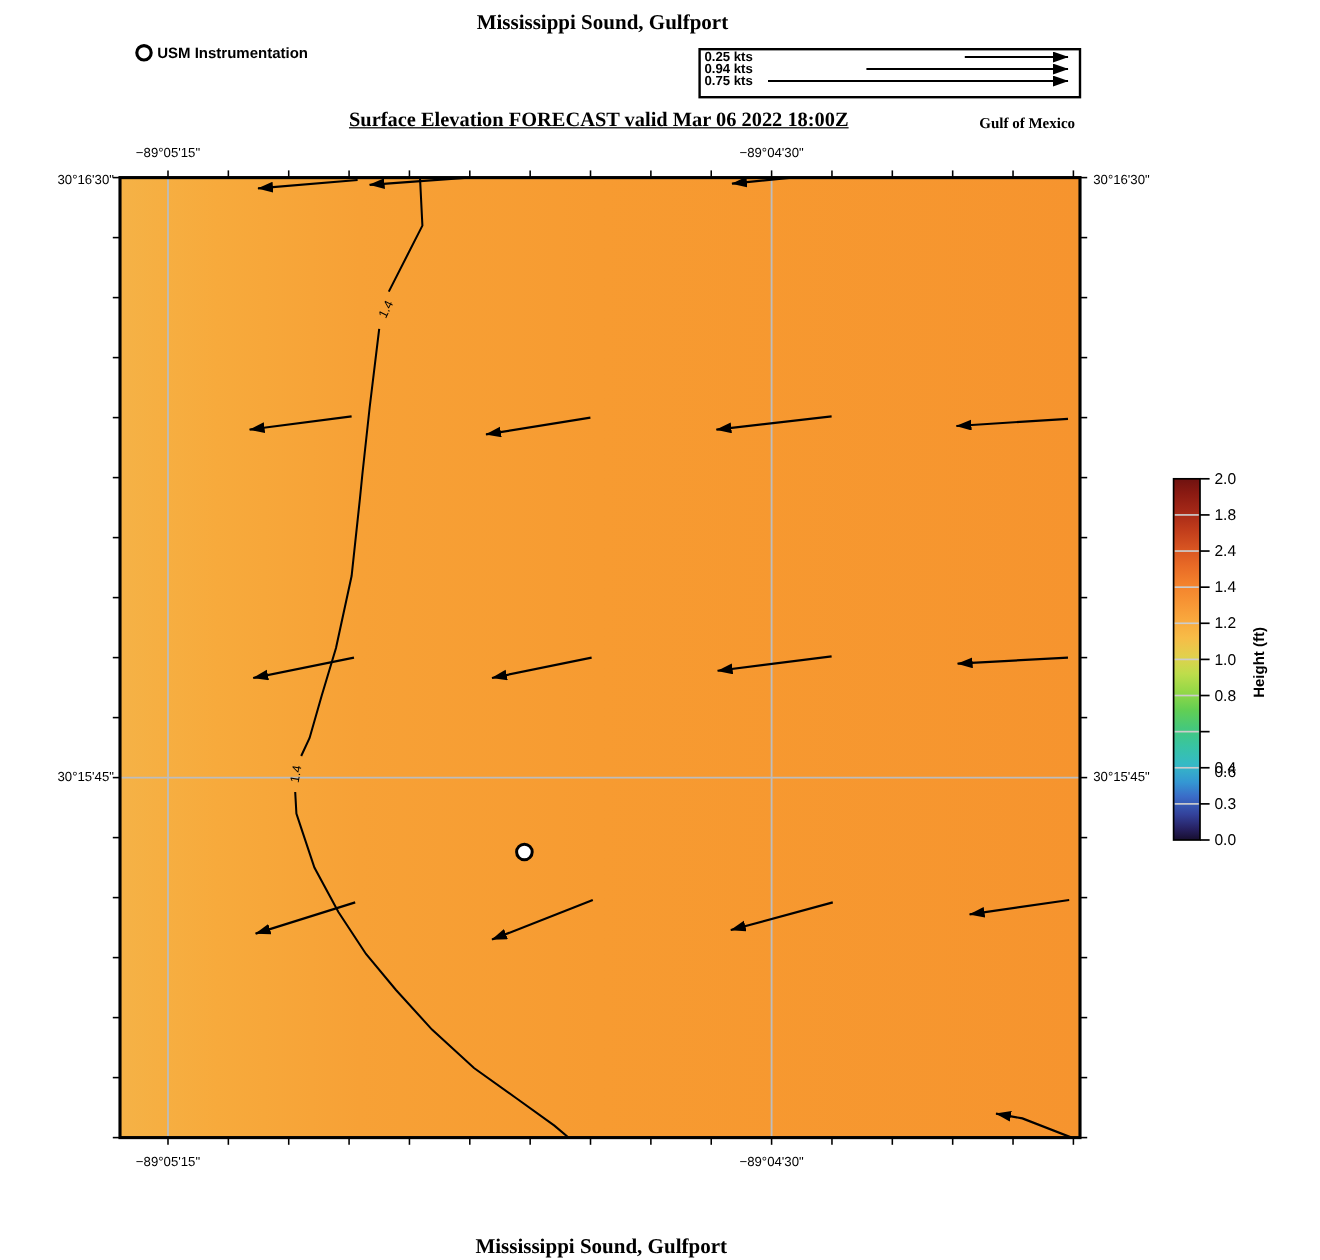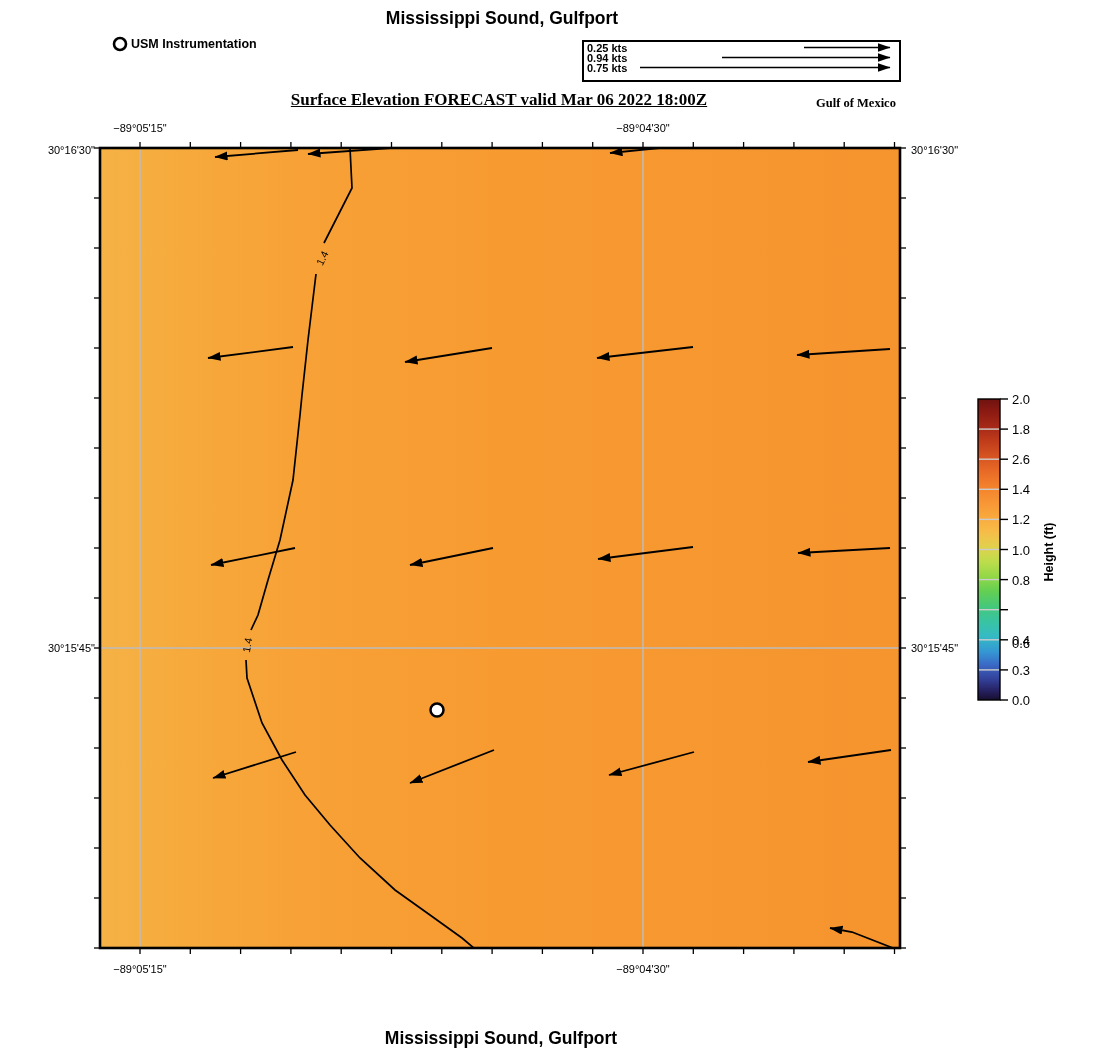--- a/index.html
+++ b/index.html
@@ -3,21 +3,21 @@
 <meta charset="utf-8">
 <style>
   html,body{margin:0;padding:0;}
   body{
     width:1100px;height:1050px;position:relative;background:#ffffff;
     font-family:"Liberation Sans","DejaVu Sans",sans-serif;color:#000;
     overflow:hidden;
   }
   #plot{position:absolute;left:0;top:0;width:1100px;height:1050px;}
   .abs{position:absolute;white-space:nowrap;}
-  .title{font-size:17.5px;font-weight:bold;transform:translateX(-50%);}
+  .title{font-size:17.5px;font-weight:bold;transform:translateX(-50%);font-family:Liberation Serif, serif;}
   .subtitle{font-family:"Liberation Serif","DejaVu Serif",serif;font-size:17px;font-weight:bold;transform:translateX(-50%);text-decoration:underline;}
   .gulf{font-family:"Liberation Serif","DejaVu Serif",serif;font-size:12.5px;font-weight:bold;transform:translateX(-50%);}
   .usm-label{font-size:12.5px;font-weight:bold;}
   .speed-box{position:absolute;border:2px solid #000;background:transparent;}
   .glabel{position:absolute;white-space:nowrap;font-size:11px;}
   .speed-label{font-size:11px;font-weight:bold;transform:translateY(-50%);}
   .axis-label{font-size:11px;}
   .cbar-label{font-size:13px;}
   .height-label{font-size:12.5px;font-weight:bold;transform:translate(-50%,-50%) rotate(-90deg);}
   .contour-label{font-size:10.5px;}
@@ -213,21 +213,21 @@
     <span class="glabel axis-label" style="left: 140px; top: 128px; transform: translate(-50%, -50%);">−89°05'15"</span>
     <span class="glabel axis-label" style="left: 140px; top: 969px; transform: translate(-50%, -50%);">−89°05'15"</span>
     <span class="glabel axis-label" style="left: 643px; top: 128px; transform: translate(-50%, -50%);">−89°04'30"</span>
     <span class="glabel axis-label" style="left: 643px; top: 969px; transform: translate(-50%, -50%);">−89°04'30"</span>
     <span class="glabel axis-label" style="left: 95px; top: 150px; transform: translate(-100%, -50%);">30°16'30"</span>
     <span class="glabel axis-label" style="left: 911px; top: 150px; transform: translate(0px, -50%);">30°16'30"</span>
     <span class="glabel axis-label" style="left: 95px; top: 648px; transform: translate(-100%, -50%);">30°15'45"</span>
     <span class="glabel axis-label" style="left: 911px; top: 648px; transform: translate(0px, -50%);">30°15'45"</span>
     <span class="glabel cbar-label" style="left: 1012px; top: 399px; transform: translate(0px, -50%);">2.0</span>
     <span class="glabel cbar-label" style="left: 1012px; top: 429.1px; transform: translate(0px, -50%);">1.8</span>
-    <span class="glabel cbar-label" style="left: 1012px; top: 459.2px; transform: translate(0px, -50%);">2.6</span>
+    <span class="glabel cbar-label" style="left: 1012px; top: 459.2px; transform: translate(0px, -50%);">2.4</span>
     <span class="glabel cbar-label" style="left: 1012px; top: 489.3px; transform: translate(0px, -50%);">1.4</span>
     <span class="glabel cbar-label" style="left: 1012px; top: 519.4px; transform: translate(0px, -50%);">1.2</span>
     <span class="glabel cbar-label" style="left: 1012px; top: 549.5px; transform: translate(0px, -50%);">1.0</span>
     <span class="glabel cbar-label" style="left: 1012px; top: 579.6px; transform: translate(0px, -50%);">0.8</span>
     <span class="glabel cbar-label" style="left: 1012px; top: 643px; transform: translate(0px, -50%);">0.6</span>
     <span class="glabel cbar-label" style="left: 1012px; top: 639.8px; transform: translate(0px, -50%); text-align: right;">0.4</span>
     <span class="glabel cbar-label" style="left: 1012px; top: 669.9px; transform: translate(0px, -50%);">0.3</span>
     <span class="glabel cbar-label" style="left: 1012px; top: 700px; transform: translate(0px, -50%);">0.0</span>
     <span class="glabel height-label" style="left: 1049px; top: 552px;">Height (ft)</span>
     <span class="glabel contour-label" style="left: 322px; top: 258px; transform: translate(-50%, -50%) rotate(-64deg);">1.4</span>

